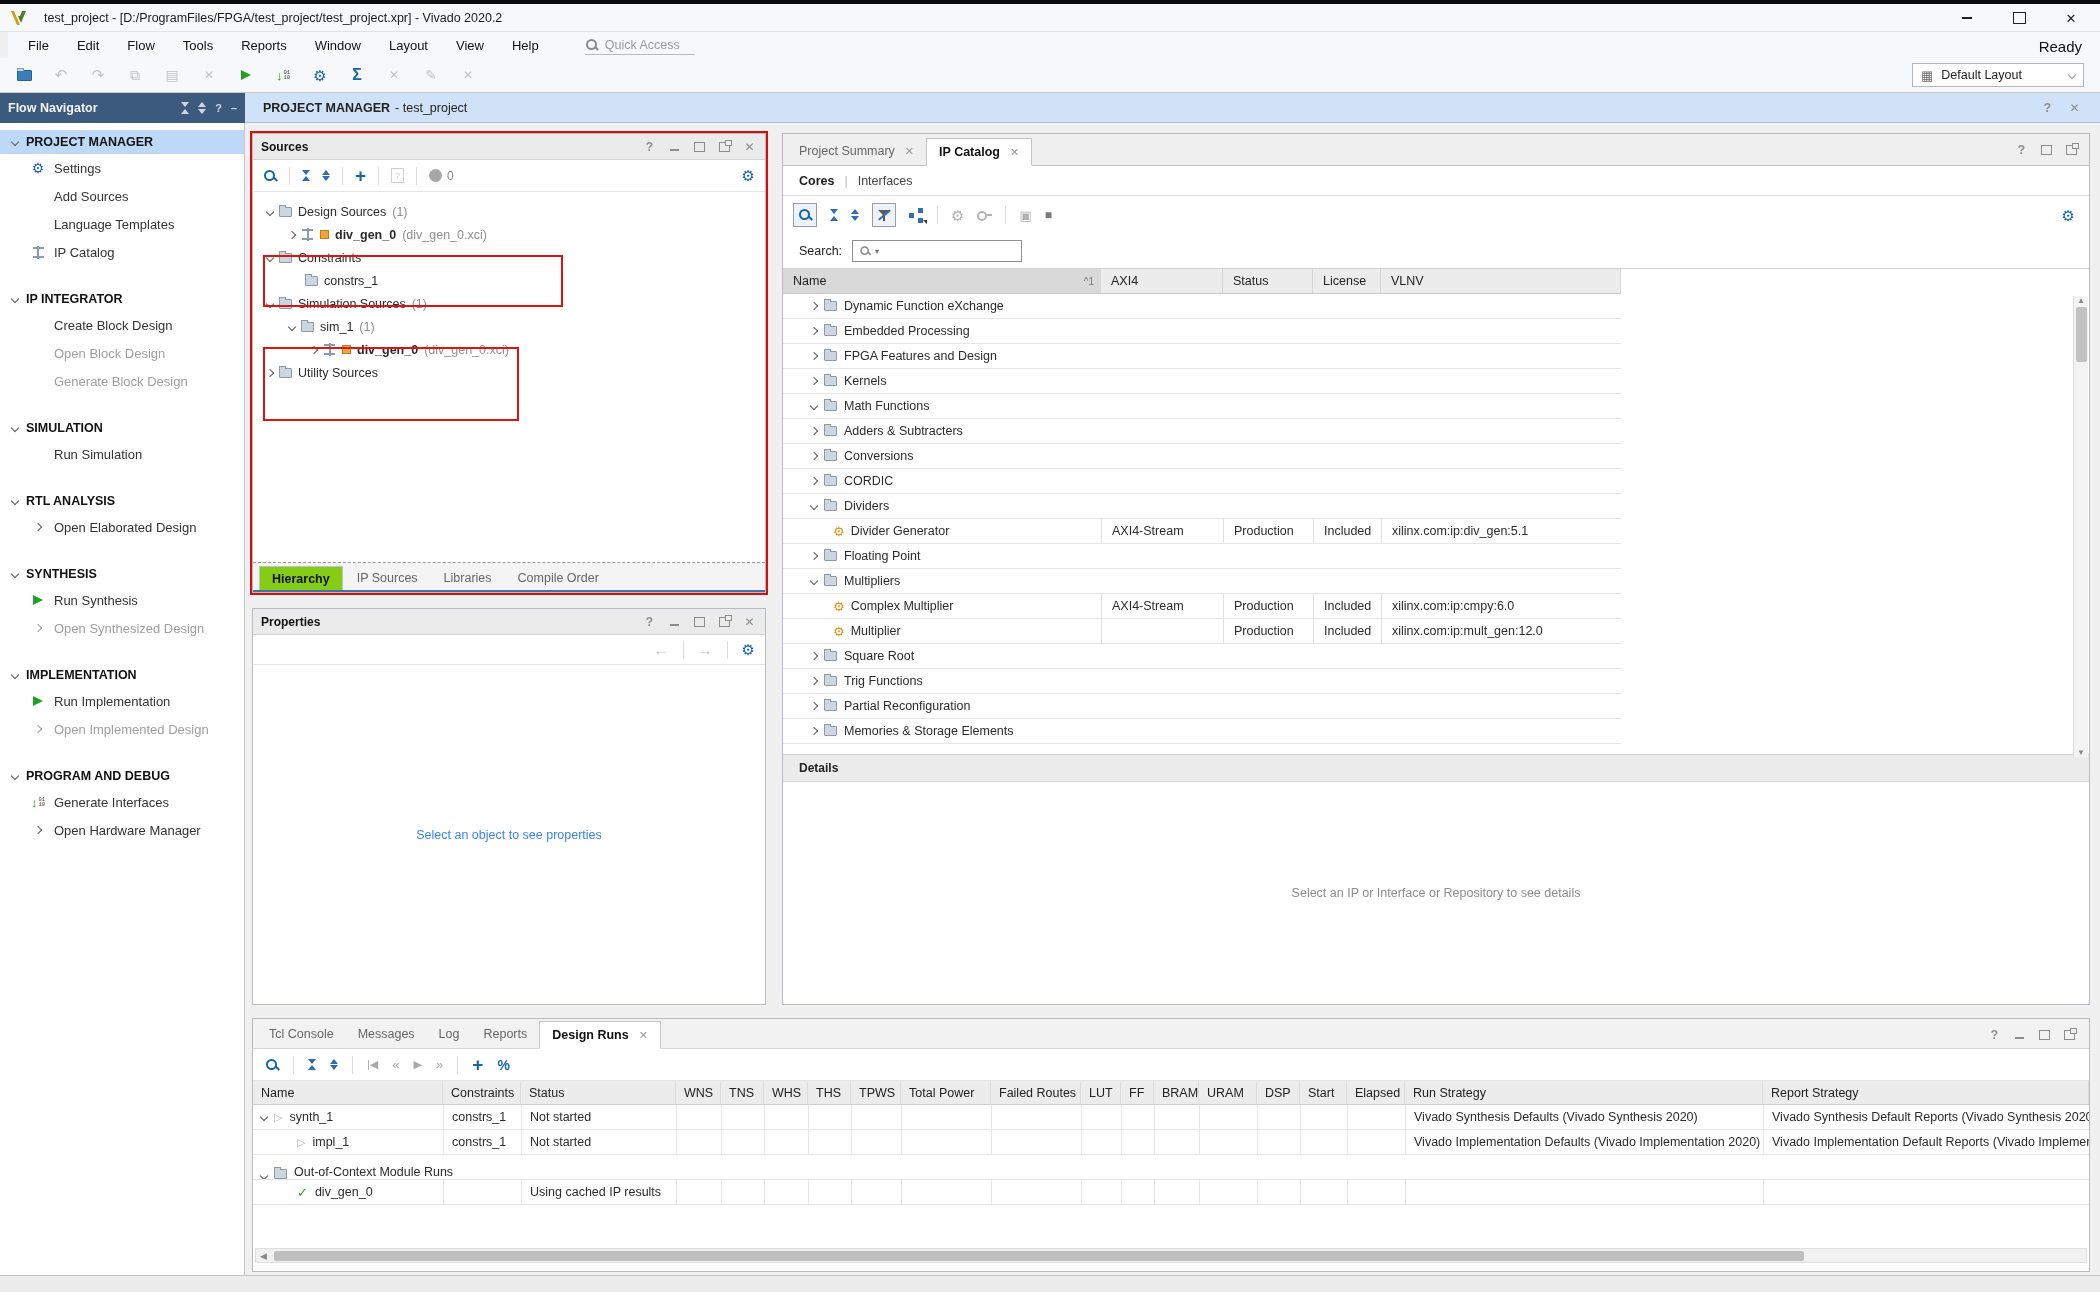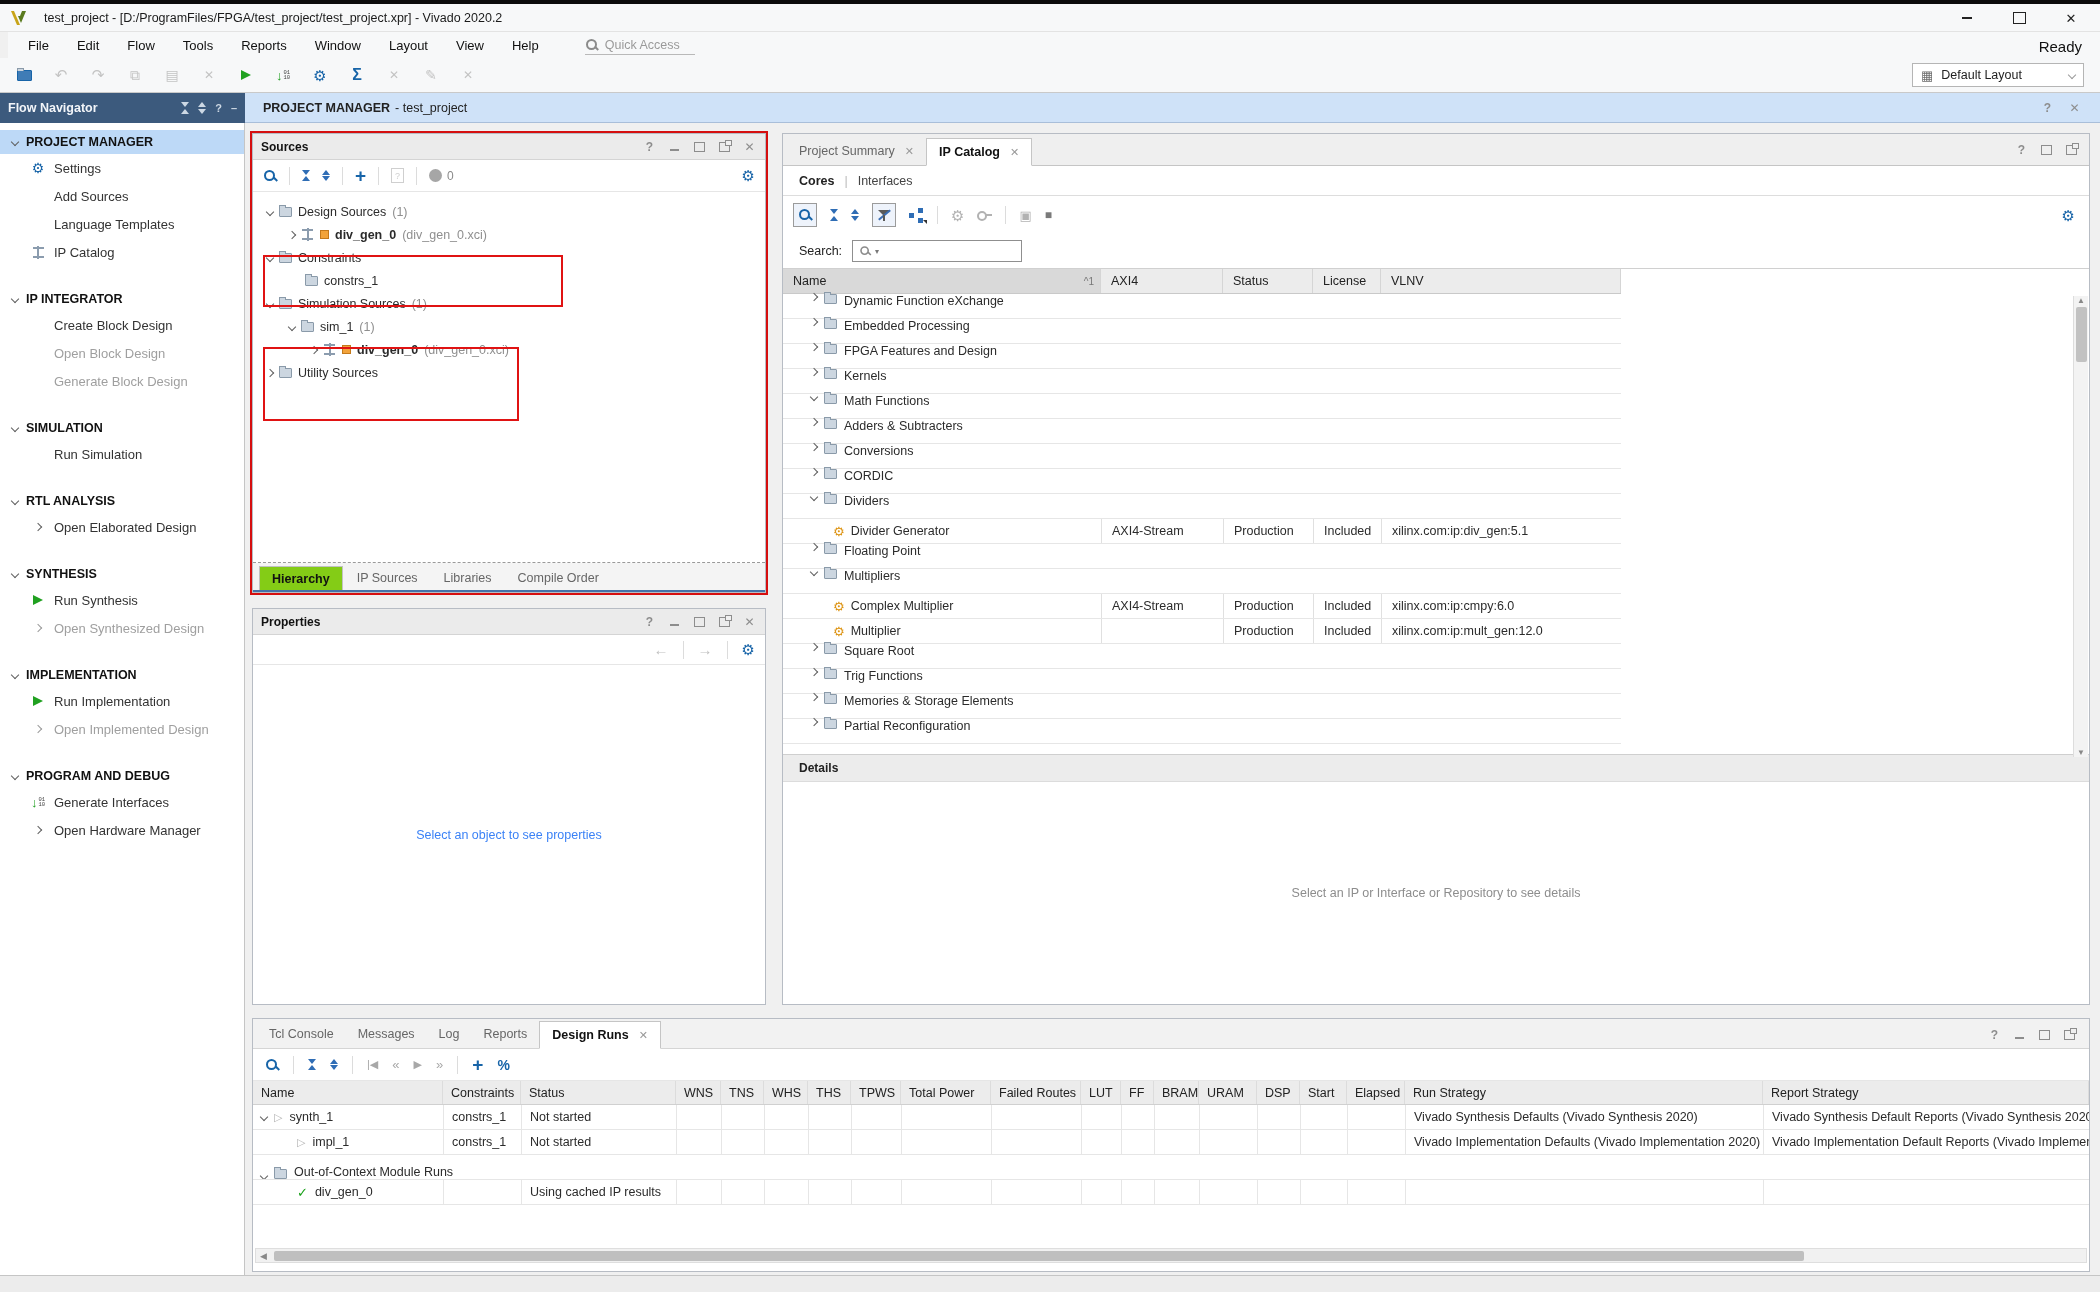--- a/index.html
+++ b/index.html
@@ -153,21 +153,21 @@
   .search-box { width:170px; height:22px; border:1px solid #8f8f8f; background:#fff; display:flex; align-items:center; gap:3px; padding-left:5px; color:#8b8b8b; }
   .search-box .caret { font-size:8px; color:#777; }
 
   .cat-table { border-top:1px solid #d0d0d0; }
   .cat-head { height:25px; width:838px; display:grid; grid-template-columns:318px 122px 90px 68px 240px;
               background:#ececec; border-bottom:1px solid #c9c9c9; font-size:12.5px; color:#222; }
   .cat-head > div { display:flex; align-items:center; padding-left:10px; border-right:1px solid #d5d5d5; }
   .cat-head .name-h { background:#d9d9d9; justify-content:space-between; padding-right:6px; }
   .sort-ind { color:#777; font-size:10px; }
   .crow { height:25px; border-bottom:1px solid #e6e6e6; font-size:12.5px; color:#2b2b2b; width:838px; }
-  .crow.cat { display:flex; gap:7px;padding-left:28px; }
+  .crow.cat { display:flex; align-items:center; gap:7px;padding-left:28px; }
   .crow.leaf { display:grid; grid-template-columns:318px 122px 90px 68px 240px; }
   .crow.leaf > div { display:flex; align-items:center; padding-left:10px; }
   .crow.leaf > div + div { border-left:1px solid #e0e0e0; }
   .crow.leaf .nm { gap:6px; }
   .cl1 { padding-left:14px; } .cl2 { padding-left:27px; }
   .crow.leaf .nm.cl3 { padding-left:50px; }
   .details-head { margin-top:10px; height:28px; background:#ececec; border-top:1px solid #cfcfcf; border-bottom:1px solid #dcdcdc;
                   display:flex; align-items:center; padding-left:16px; font-weight:bold; }
   .details-body { height:221px; display:flex; align-items:center; justify-content:center; color:#8d8d8d; font-size:12.5px; }
   .vscroll { position:absolute; right:1px; top:162px; width:15px; height:461px; background:#f3f3f3; border-left:1px solid #ddd;
@@ -690,26 +690,26 @@
         <span>Square Root</span>
       </div>
       <div class="crow cat cl2">
         <span class="chv r"></span>
           <span class="fld"></span>
         <span>Trig Functions</span>
       </div>
       <div class="crow cat cl1">
         <span class="chv r"></span>
           <span class="fld"></span>
+        <span>Partial Reconfiguration</span>
+      </div>
+      <div class="crow cat cl1">
+        <span class="chv r"></span>
+          <span class="fld"></span>
         <span>Memories &amp; Storage Elements</span>
-      </div>
-      <div class="crow cat cl1">
-        <span class="chv r"></span>
-          <span class="fld"></span>
-        <span>Partial Reconfiguration</span>
       </div>
     </div>
 
     <div class="details-head">Details</div>
     <div class="details-body">Select an IP or Interface or Repository to see details</div>
 
     <div class="vscroll">
       <span>▲</span>
       <span class="vthumb"></span>
       <span class="down">▼</span>

